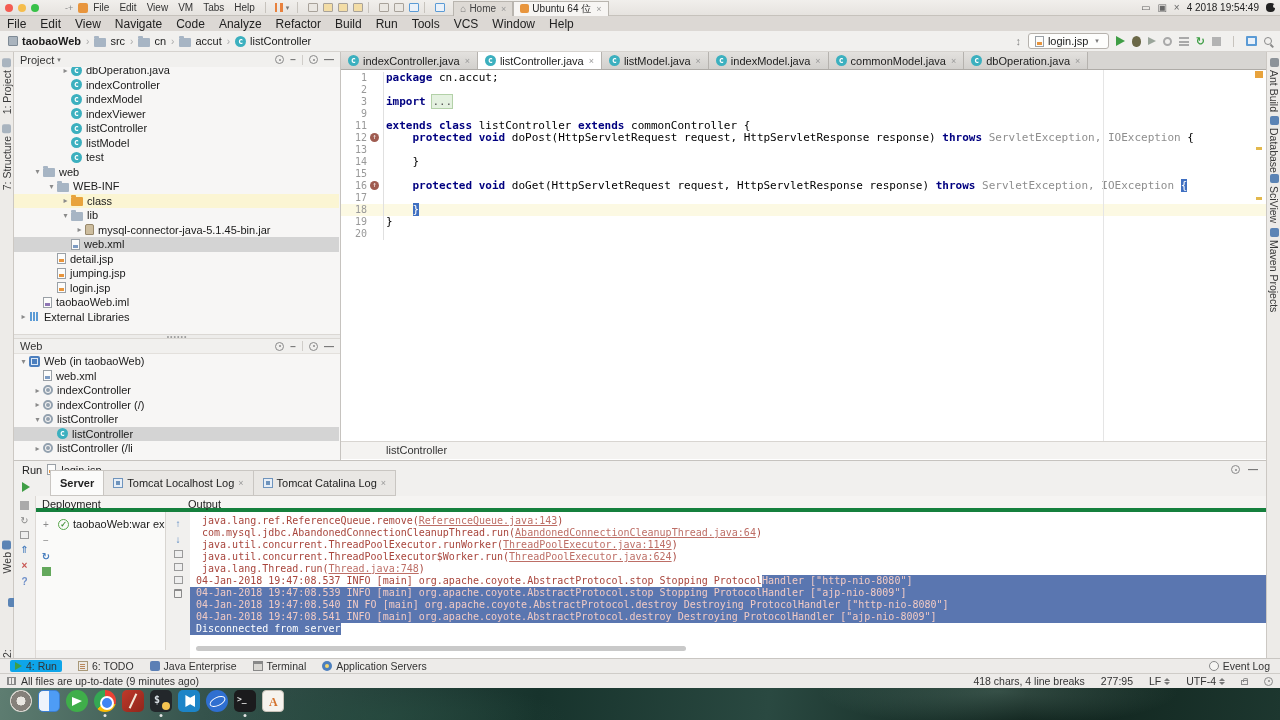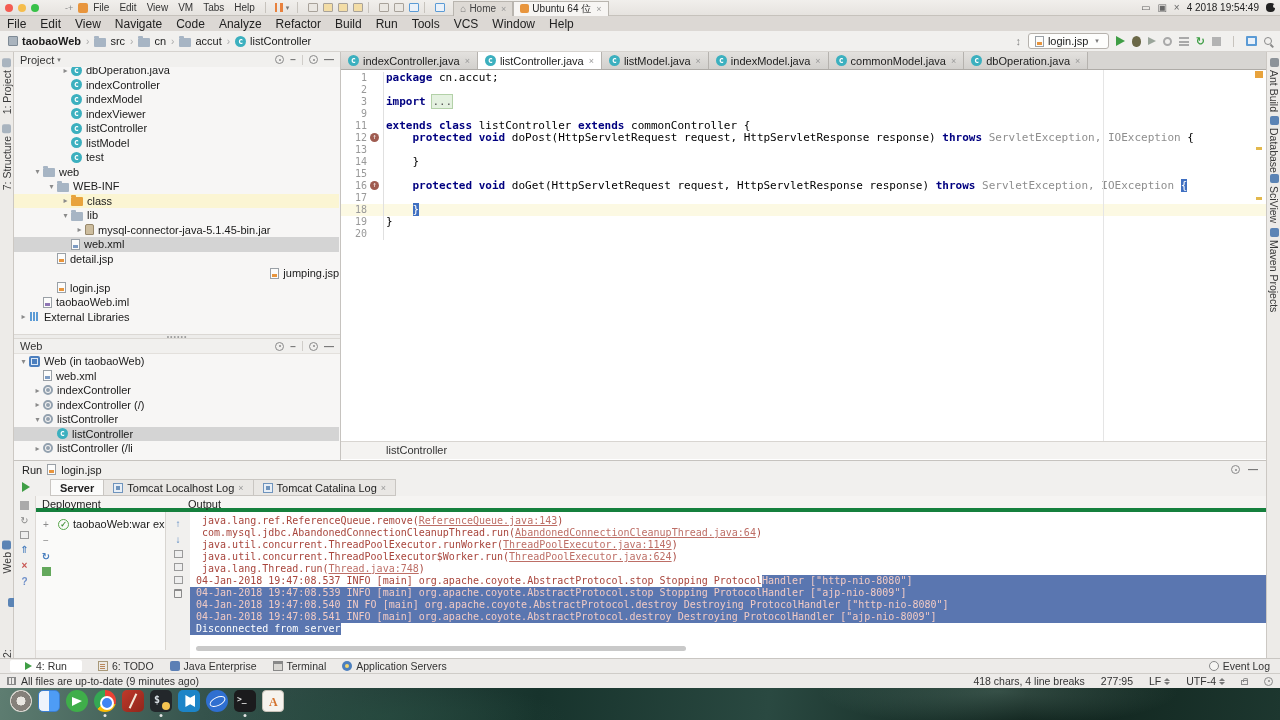--- a/index.html
+++ b/index.html
@@ -127,21 +127,21 @@
 #marginline{position:absolute;left:762px;top:0;bottom:0;width:1px;background:#e5e5e5}
 .estripe-block{position:absolute;right:3px;top:1px;width:8px;height:7px;background:#e8a33d}
 .estripe-dash{position:absolute;right:4px;width:6px;height:3px;background:#e3b84d}
 #ehint{height:18px;background:#f4f3f1;border-top:1px solid #d8d5d1;line-height:17px;padding-left:45px;color:#333}
 
 #runpanel{position:absolute;left:14px;top:460px;width:1252px;height:198px;background:#f1f0ee;border-top:1px solid #c6c3bf}
 #runheader{height:17px;display:flex;align-items:center;gap:5px;padding:0 8px;color:#222}
 #runheader .hright{margin-left:auto;display:flex;gap:8px;align-items:center}
 #runtabs{height:18px;display:flex;align-items:flex-end;padding-left:36px;position:relative}
 #runtabs .play-tri{position:absolute;left:8px;top:4px}
-.rtab{display:flex;align-items:center;gap:4px;padding:0 9px;height:17px;border:1px solid #c9c6c2;background:#e9e7e4;color:#222;margin-right:-1px}
+.rtab{display:flex;align-items:center;gap:4px;padding:0 9px;height:26px;border:1px solid #c9c6c2;background:#e9e7e4;color:#222;margin-right:-1px}
 .rtab.active{background:#fbfbfa;font-weight:bold}
 .rtab .x{color:#999;font-size:9px}
 #colheader{position:absolute;left:22px;right:0;top:35px;height:16px;background:#f5f4f2;border-bottom:4px solid #15803d;color:#222}
 #colheader .dep{position:absolute;left:6px;top:2px}
 #colheader .out{position:absolute;left:152px;top:2px}
 #toolcol{position:absolute;left:0;top:35px;width:22px;bottom:0;border-right:1px solid #ddd9d5}
 .ri{display:block;margin:5px auto;text-align:center;font-size:10px;line-height:11px;color:#8a8a8a;width:12px;height:11px}
 .ri-stop{background:#aaa;width:9px;height:9px}
 .ri-close{color:#c75450;font-weight:bold}
 .ri-help{color:#6e8fc9;font-weight:bold}
@@ -160,21 +160,21 @@
 .lline.bgsel{background:#5a76b0}
 .lg-red{color:#a8453c}
 .lg-link{color:#bd6e66;text-decoration:underline}
 .lg-selred{background:#5a76b0;color:#f0cac5}
 .lg-selwhite{background:#5a76b0;color:#fff}
 .lfill{flex:1;background:#5a76b0}
 #hscroll{position:absolute;left:30px;top:134px;width:490px;height:5px;background:#c9c9c9;border-radius:3px}
 
 #twbar{position:absolute;left:0;top:658px;width:1280px;height:15px;background:#edebe9;border-top:1px solid #c9c6c2;display:flex;align-items:center;font-size:10.5px;color:#333;padding:0 10px;gap:16px}
 .twitem{display:flex;align-items:center;gap:4px;cursor:default}
-.twitem.active{background:#ffffff;border-radius:2px;padding:0 15px}
+.twitem.active{background:#0ea5e9;border-radius:2px;padding:0 5px}
 .twi{width:10px;height:10px;flex:none;position:relative}
 .twi-run{width:0;height:0;border-left:7px solid #3f9e45;border-top:4.5px solid transparent;border-bottom:4.5px solid transparent}
 .twi-todo{background:#ece9e4;border:1px solid #a89878}
 .twi-todo::after{content:"";position:absolute;left:1.5px;right:1.5px;top:1.5px;height:1px;background:#b8875a;box-shadow:0 2px 0 #b8875a,0 4px 0 #b8875a}
 .twi-jee{background:#5b7fb5;border-radius:2px}
 .twi-terminal{background:#d8d6d2;border:1px solid #888}
 .twi-terminal::after{content:"";position:absolute;top:0;left:0;right:0;height:2px;background:#888}
 .twi-appserver{background:#4c7fbe;border-radius:50%}
 .twi-appserver::after{content:"";position:absolute;inset:3px;background:#f5d76e;border-radius:50%}
 .twi-balloon{border:1px solid #8a8a8a;border-radius:50%;background:#f6f5f3}
@@ -450,21 +450,21 @@
         <div class="trow sel" style="padding-left: 46px;">
           <span class="arr"></span>
           <span class="ti ti-xml"></span>
           <span class="tlabel">web.xml</span>
         </div>
         <div class="trow" style="padding-left: 32px;">
           <span class="arr"></span>
           <span class="ti ti-jsp"></span>
           <span class="tlabel">detail.jsp</span>
         </div>
-        <div class="trow" style="padding-left: 32px; justify-content: flex-end;">
+        <div class="trow" style="padding-left: 32px;">
           <span class="arr"></span>
           <span class="ti ti-jsp"></span>
           <span class="tlabel">jumping.jsp</span>
         </div>
         <div class="trow" style="padding-left: 32px;">
           <span class="arr"></span>
           <span class="ti ti-jsp"></span>
           <span class="tlabel">login.jsp</span>
         </div>
         <div class="trow" style="padding-left: 18px;">

